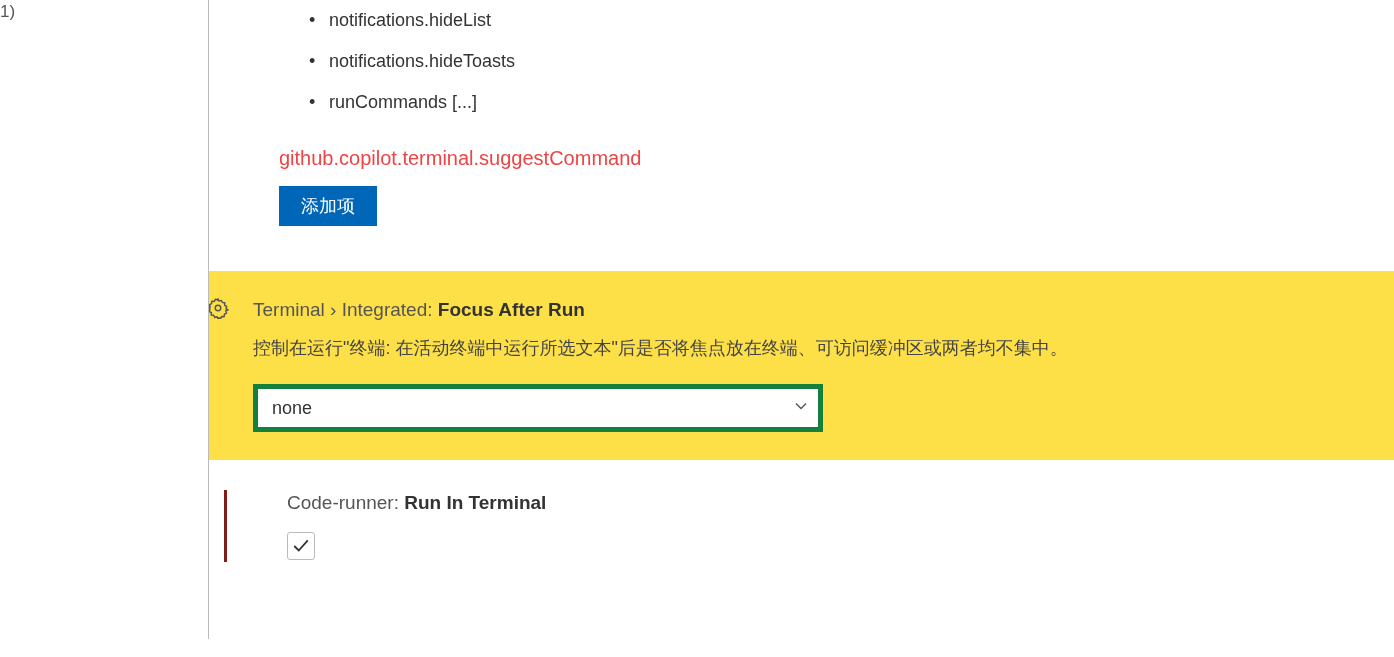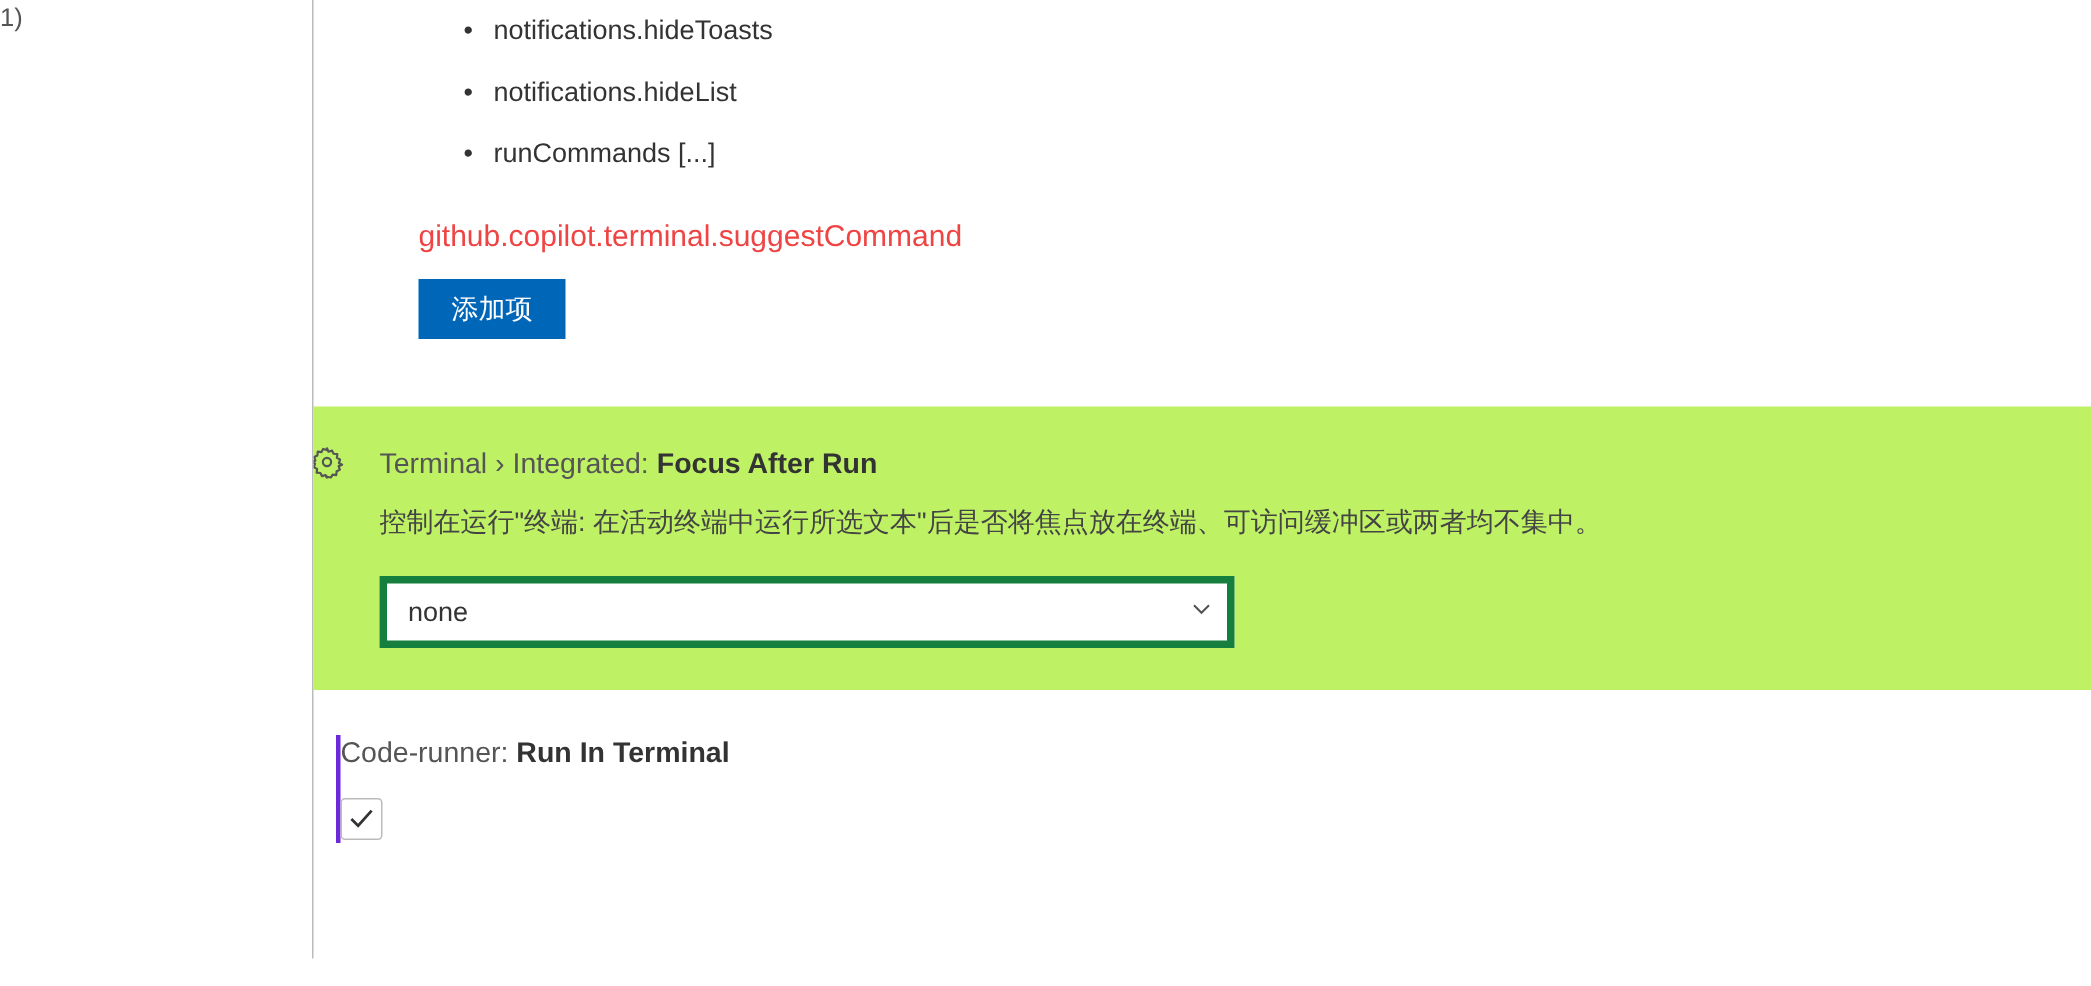--- a/index.html
+++ b/index.html
@@ -68,21 +68,21 @@
     .add-button {
       background: #0066b8;
       color: #fff;
       border: none;
       padding: 8px 22px;
       font-size: 18px;
       cursor: pointer;
       font-family: Liberation Sans, sans-serif;
     }
     .focused-section {
-      background: #bef264;
+      background: #fde047;
       margin-top: 45px;
       margin-left: -26px;
       padding: 28px 26px 28px 60px;
       position: relative;
     }
     .gear-icon {
       position: absolute;
       left: 14px;
       top: 26px;
       width: 22px;
@@ -126,21 +126,22 @@
     .select-chevron {
       position: absolute;
       right: 14px;
       top: 50%;
       transform: translateY(-50%);
       pointer-events: none;
       color: #555;
     }
     .code-runner-section {
       margin-top: 30px;
-      border-left: 3px solid #6d28d9;
+      padding-left: 60px;
+      border-left: 3px solid #7f1d1d;
       margin-left: 5px;
       padding-top: 2px;
       padding-bottom: 2px;
     }
     .code-runner-section .setting-title {
       margin-bottom: 18px;
       padding-left: 0;
     }
     .checkbox-row {
       display: flex;
@@ -171,22 +172,22 @@
 <div class="sidebar">
   <div class="sidebar-item">
     <span>1)</span>
   </div>
 </div>
 
 <div class="main">
 
   <div class="setting-section">
     <ul class="bullet-list">
+      <li>notifications.hideList</li>
       <li>notifications.hideToasts</li>
-      <li>notifications.hideList</li>
       <li>runCommands [...]</li>
     </ul>
     <div class="code-line">github.copilot.terminal.suggestCommand</div>
     <button class="add-button">添加项</button>
   </div>
 
   <div class="focused-section">
     <span class="gear-icon">
       <svg viewBox="0 0 24 24" fill="none" stroke="currentColor" stroke-width="1.6">
         <circle cx="12" cy="12" r="3"></circle>

